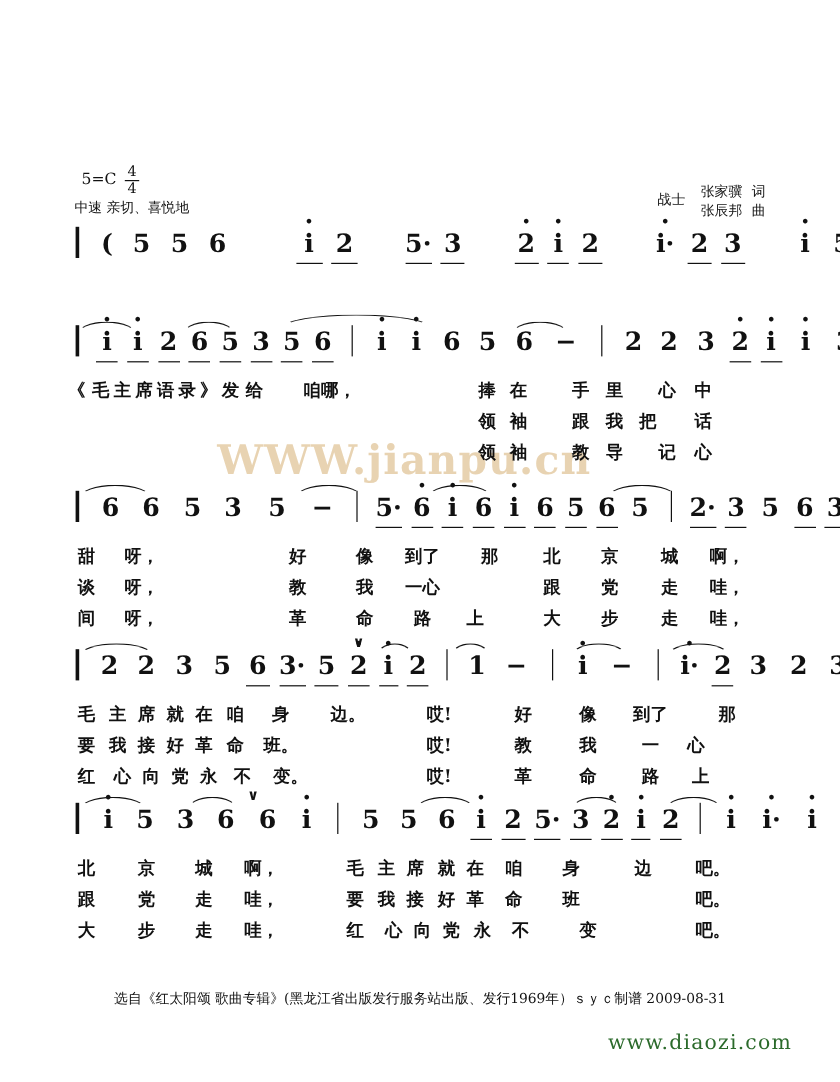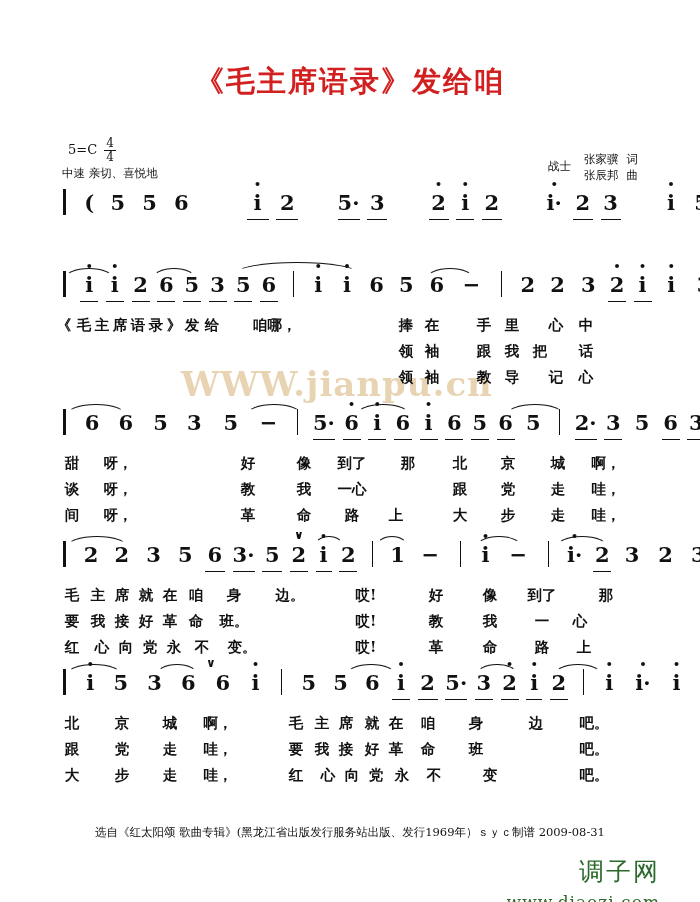--- a/index.html
+++ b/index.html
@@ -221,21 +221,20 @@
     color: #2b6a2b;
     letter-spacing: 1px;
     margin-top: 4px;
   }
 </style>
 </head>
 <body>
 
 <div class="sheet">
 
-  <div class="title">《毛主席语录》发给咱</div>
 
   <div class="key-sig">
     <span>5=C</span>
     <span class="frac">
       <span class="num">4</span>
       <span class="den">4</span>
     </span>
   </div>
 
   <div class="tempo">中速 亲切、喜悦地</div>
@@ -580,17 +579,16 @@
       <span class="sy" style="left:346px">永</span>
       <span class="sy" style="left:378px">不</span>
       <span class="sy" style="left:434px">变</span>
       <span class="sy" style="left:538px">吧。</span>
     </div>
   </div>
 
   <div class="source-line">选自《红太阳颂 歌曲专辑》(黑龙江省出版发行服务站出版、发行1969年）ｓｙｃ制谱 2009-08-31</div>
 
   <div class="brand">
-    <div class="brand-cn">调子网</div>
     <div class="brand-url">www.diaozi.com</div>
   </div>
 
 </div>
 
 </body></html>

